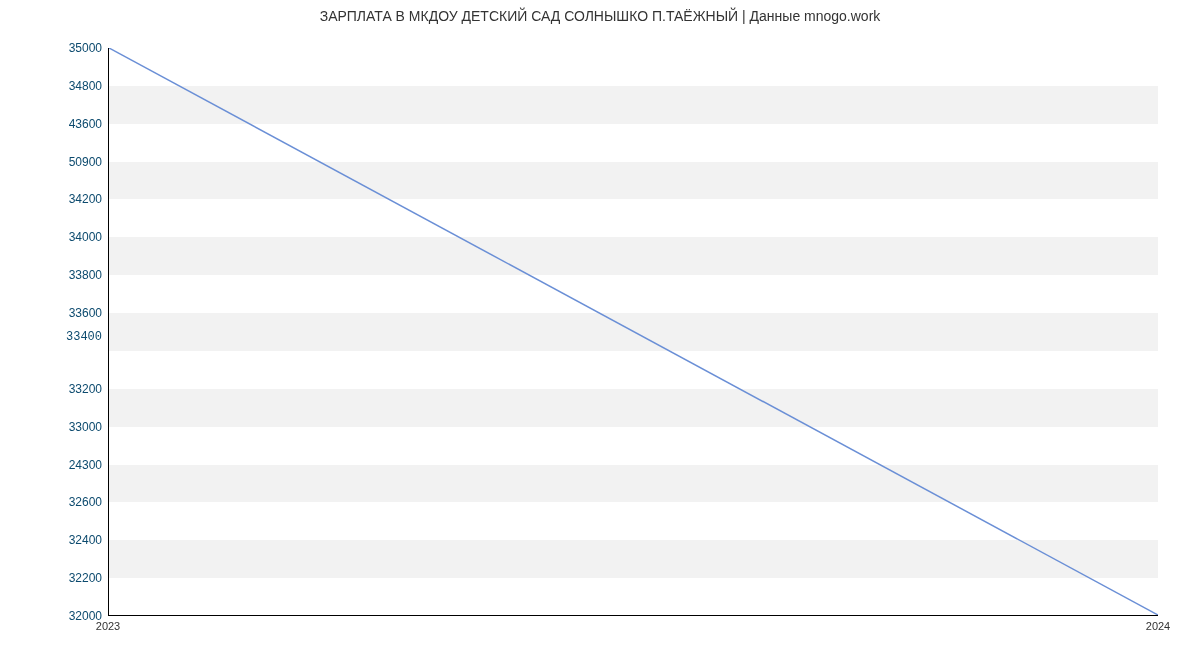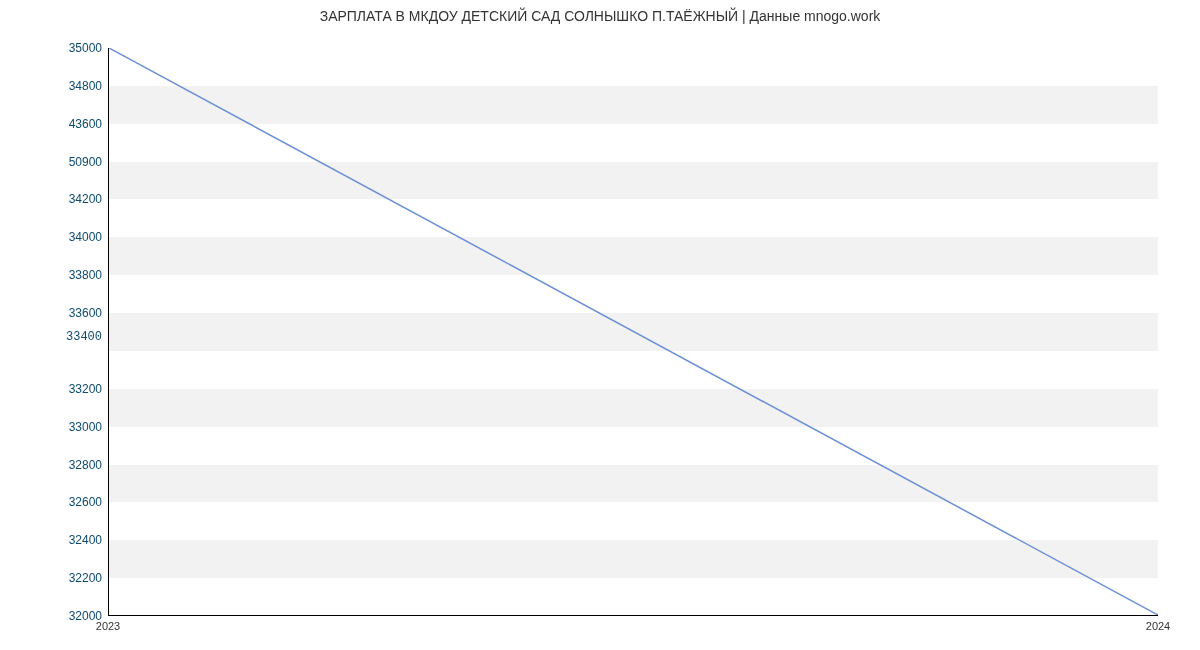--- a/index.html
+++ b/index.html
@@ -78,21 +78,21 @@
       <div class="band" style="top: 416.533px; height: 37.8667px;"></div>
       <div class="band" style="top: 492.267px; height: 37.8667px;"></div>
     <svg class="line-svg" id="lineSvg" preserveAspectRatio="none" viewBox="0 0 1050 568">
         <path d="M0 0 L1050 568" stroke="#6a8fd6" stroke-width="1.5" fill="none"></path>
       </svg>
   </div>
 <div class="ytick-label" style="top: 616px;">32000</div>
     <div class="ytick-label" style="top: 578.133px;">32200</div>
     <div class="ytick-label" style="top: 540.267px;">32400</div>
     <div class="ytick-label" style="top: 502.4px;">32600</div>
-    <div class="ytick-label" style="top: 464.533px;">32800</div>
+    <div class="ytick-label" style="top: 464.533px;">24300</div>
     <div class="ytick-label" style="top: 426.667px;">33000</div>
     <div class="ytick-label" style="top: 388.8px;">33200</div>
     <div class="ytick-label" style="top: 337px; font-family: Liberation Mono, monospace;">33400</div>
     <div class="ytick-label" style="top: 313.067px;">33600</div>
     <div class="ytick-label" style="top: 275.2px;">33800</div>
     <div class="ytick-label" style="top: 237.333px;">34000</div>
     <div class="ytick-label" style="top: 199.467px;">34200</div>
     <div class="ytick-label" style="top: 161.6px;">50900</div>
     <div class="ytick-label" style="top: 123.733px;">43600</div>
     <div class="ytick-label" style="top: 85.8667px;">34800</div>

